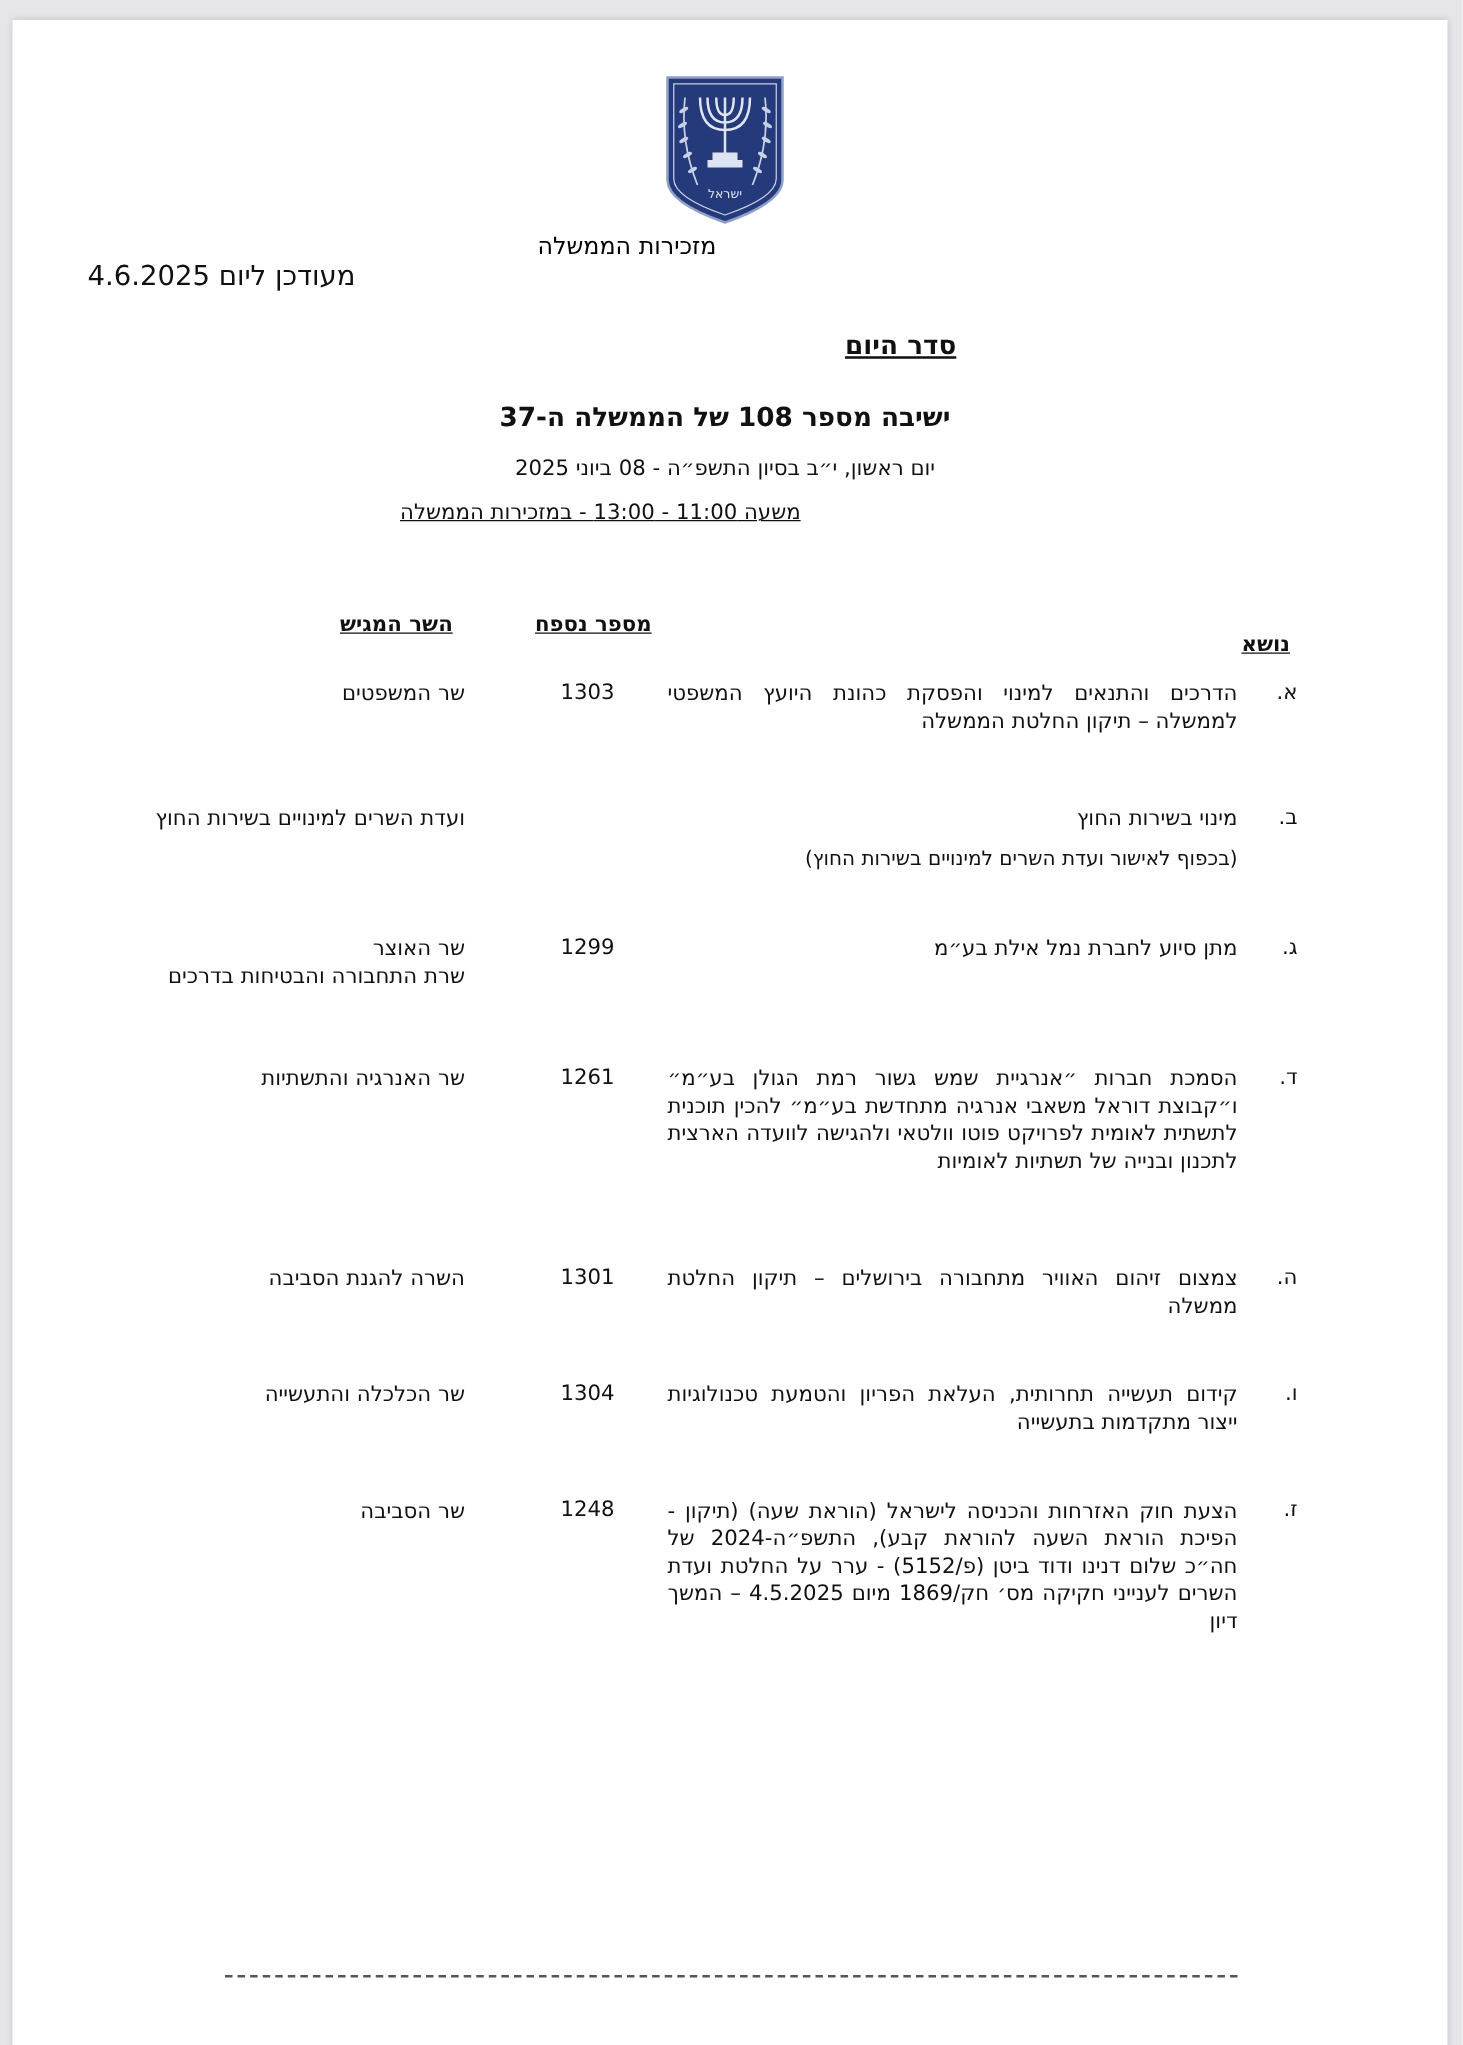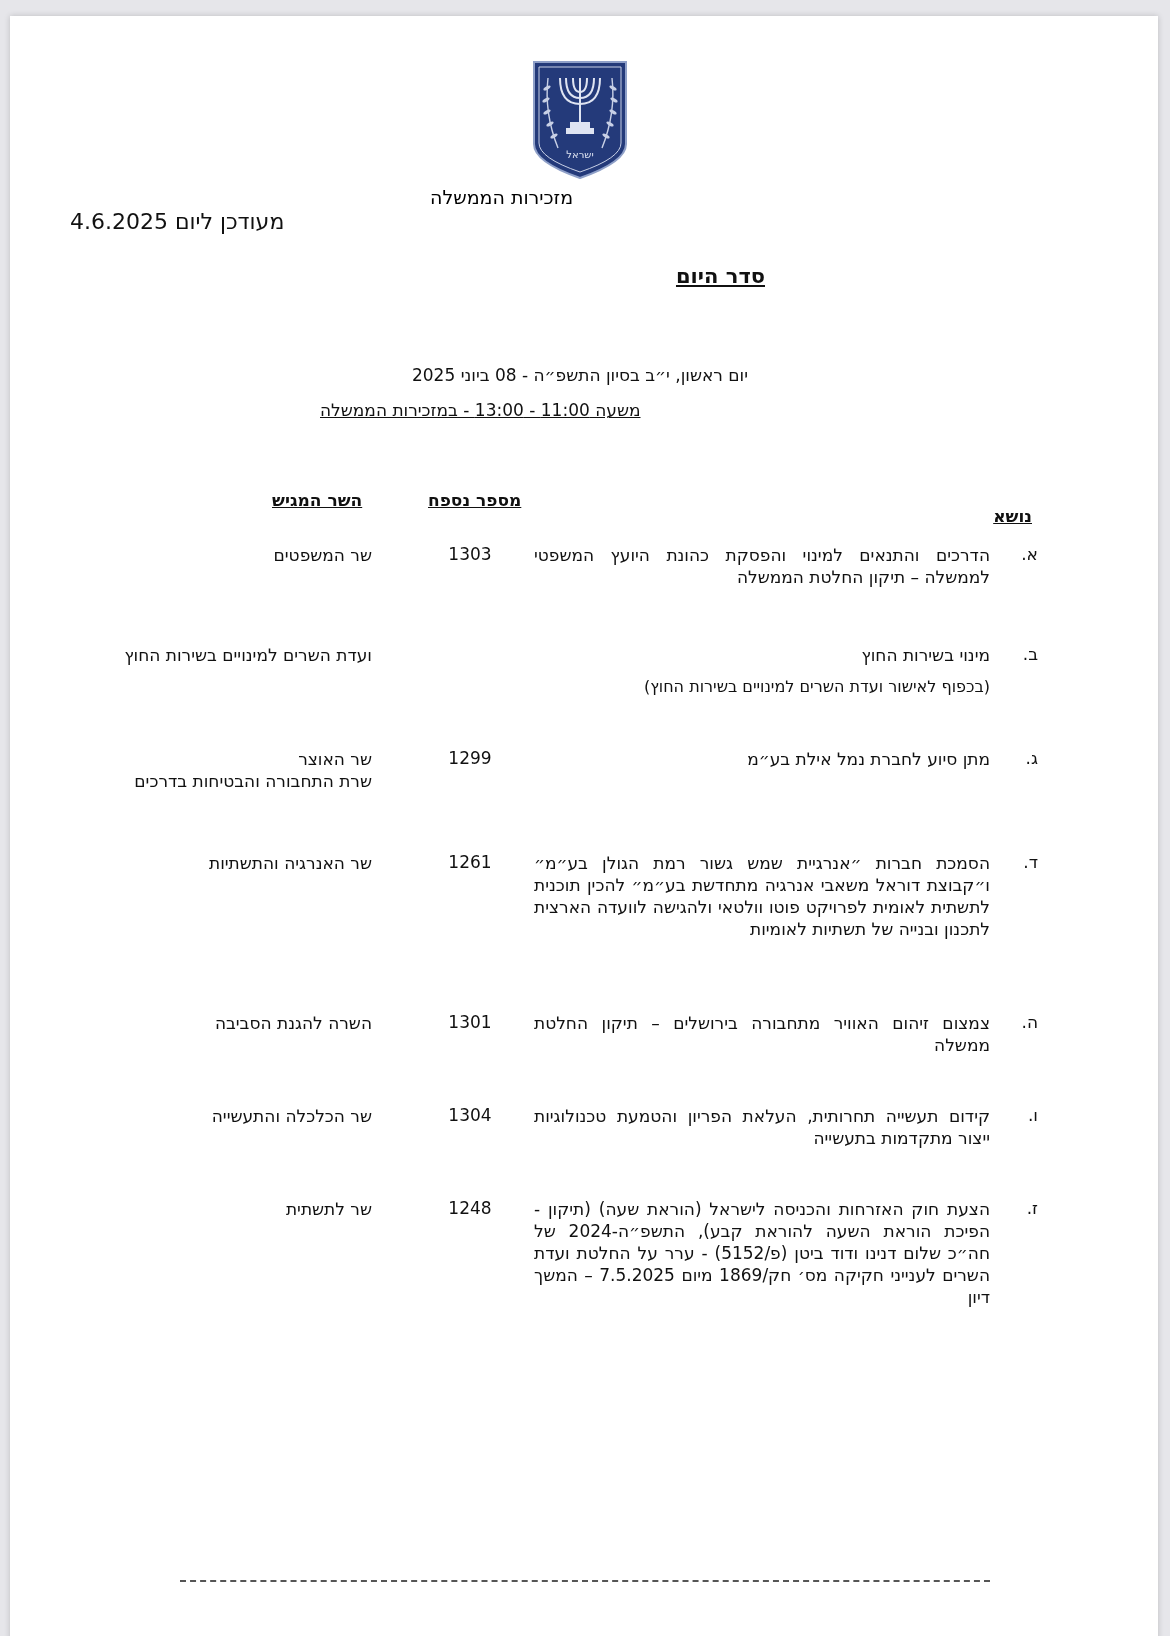--- a/index.html
+++ b/index.html
@@ -100,20 +100,21 @@
       <rect x="40" y="64" width="20" height="6" fill="#dfe4f2"></rect>
       <rect x="36" y="70" width="28" height="6" fill="#dfe4f2"></rect>
       <text x="50" y="100" text-anchor="middle" font-size="10" fill="#dfe4f2" font-family="DejaVu Sans, sans-serif">ישראל</text>
     </svg>
   </div>
 
   <div class="abs org-name rtl">מזכירות הממשלה</div>
   <div class="abs updated rtl">מעודכן ליום 4.6.2025</div>
 
   <div class="abs doc-title rtl">סדר היום</div>
+  <div class="abs meeting-title rtl">ישיבה מספר 108 של הממשלה ה-37</div>
   <div class="abs meeting-date rtl">יום ראשון, י״ב בסיון התשפ״ה - 08 ביוני 2025</div>
   <div class="abs meeting-time rtl">משעה 11:00 - 13:00 - במזכירות הממשלה</div>
 
   <div class="abs hdr hdr-topic rtl">נושא</div>
   <div class="abs hdr hdr-appendix rtl">מספר נספח</div>
   <div class="abs hdr hdr-minister rtl">השר המגיש</div>
 
   <div>
     <div class="abs row-letter rtl" style="top:528px">א.</div>
     <div class="abs row-topic rtl" style="top:528px">הדרכים והתנאים למינוי והפסקת כהונת היועץ המשפטי לממשלה – תיקון החלטת הממשלה</div>
@@ -156,19 +157,19 @@
 
   <div>
     <div class="abs row-letter rtl" style="top:1089px">ו.</div>
     <div class="abs row-topic rtl" style="top:1089px">קידום תעשייה תחרותית, העלאת הפריון והטמעת טכנולוגיות ייצור מתקדמות בתעשייה</div>
     <div class="abs row-num" style="top:1089px">1304</div>
     <div class="abs row-min rtl" style="top:1089px">שר הכלכלה והתעשייה</div>
   </div>
 
   <div>
     <div class="abs row-letter rtl" style="top:1182px">ז.</div>
-    <div class="abs row-topic rtl" style="top:1182px">הצעת חוק האזרחות והכניסה לישראל (הוראת שעה) (תיקון - הפיכת הוראת השעה להוראת קבע), התשפ״ה-2024 של חה״כ שלום דנינו ודוד ביטן (פ/5152) - ערר על החלטת ועדת השרים לענייני חקיקה מס׳ חק/1869 מיום 7.5.2025 – המשך דיון</div>
+    <div class="abs row-topic rtl" style="top:1182px">הצעת חוק האזרחות והכניסה לישראל (הוראת שעה) (תיקון - הפיכת הוראת השעה להוראת קבע), התשפ״ה-2024 של חה״כ שלום דנינו ודוד ביטן (פ/5152) - ערר על החלטת ועדת השרים לענייני חקיקה מס׳ חק/1869 מיום 4.5.2025 – המשך דיון</div>
     <div class="abs row-num" style="top:1182px">1248</div>
-    <div class="abs row-min rtl" style="top:1182px">שר לתשתית</div>
+    <div class="abs row-min rtl" style="top:1182px">שר הסביבה</div>
   </div>
 
   <div class="abs dashes"></div>
 </div>
 
 </body></html>

